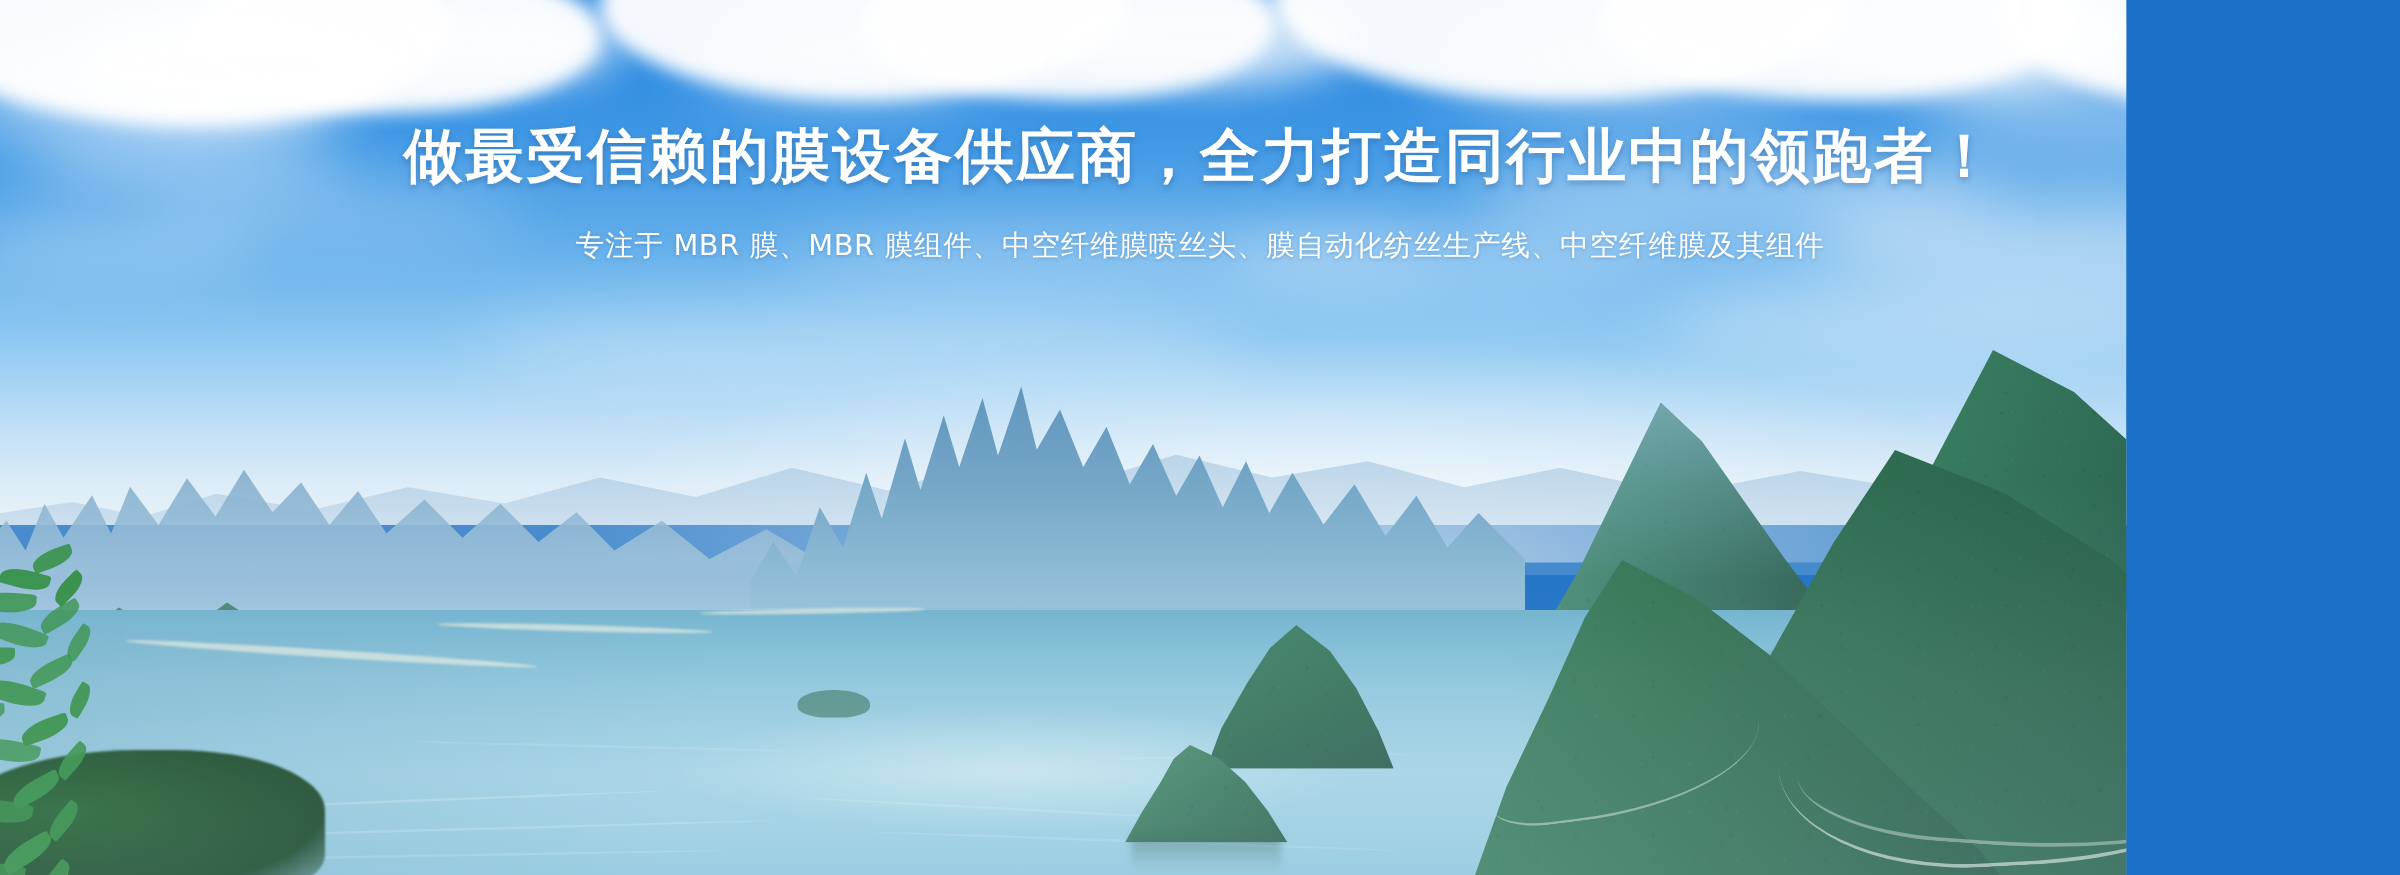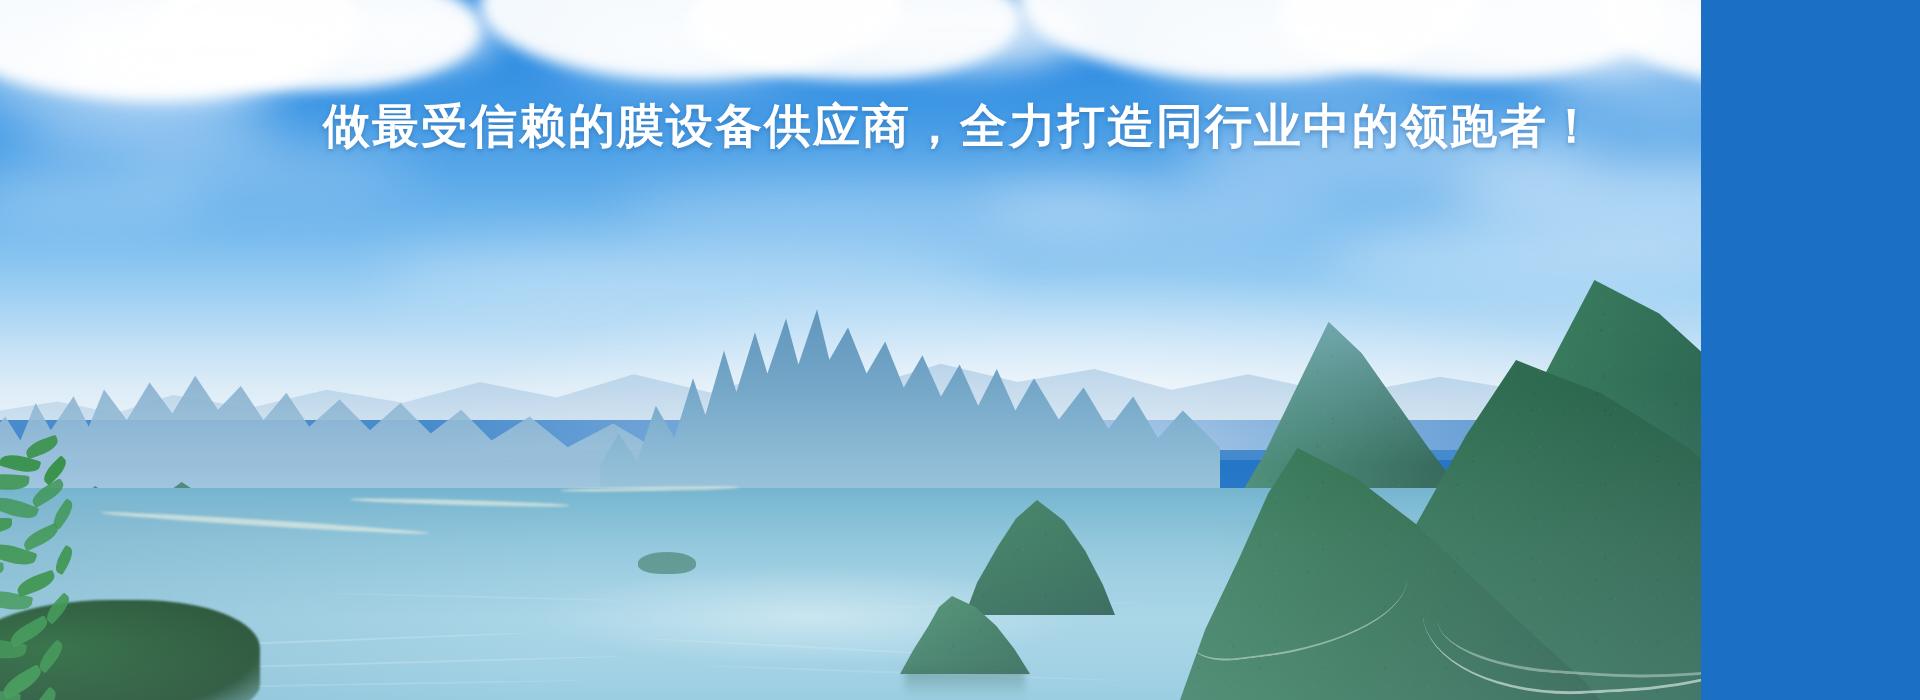--- a/index.html
+++ b/index.html
@@ -461,15 +461,16 @@
         <div class="leaf" style="left: 70px; top: 244px; width: 44px; height: 16px; transform: rotate(-30deg); opacity: 0.98;"></div>
         <div class="leaf" style="left: 36px; top: 260px; width: 54px; height: 18px; transform: rotate(8deg); opacity: 0.813333;"></div>
         <div class="leaf" style="left: 96px; top: 268px; width: 36px; height: 14px; transform: rotate(-52deg); opacity: 0.846667;"></div>
       </div>
     </div>
 
   <div class="atmo"></div>
 
   <div class="copy">
     <div class="headline">做最受信赖的膜设备供应商，全力打造同行业中的领跑者！</div>
+    <div class="subtitle">专注于 MBR 膜、MBR 膜组件、中空纤维膜喷丝头、膜自动化纺丝生产线、中空纤维膜及其组件</div>
   </div>
 
 </div>
 
 </body></html>

